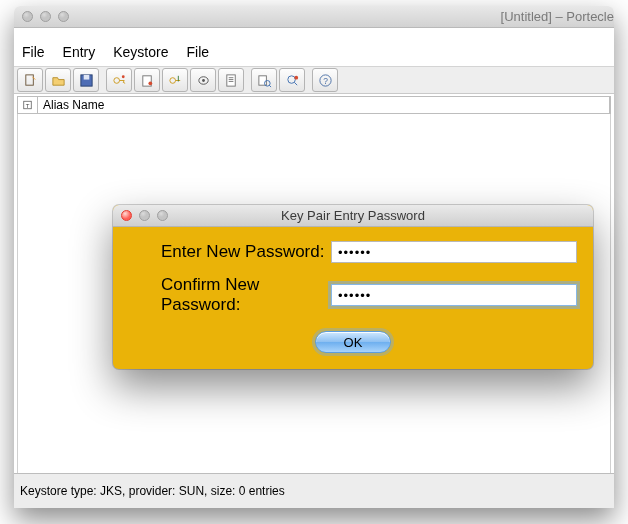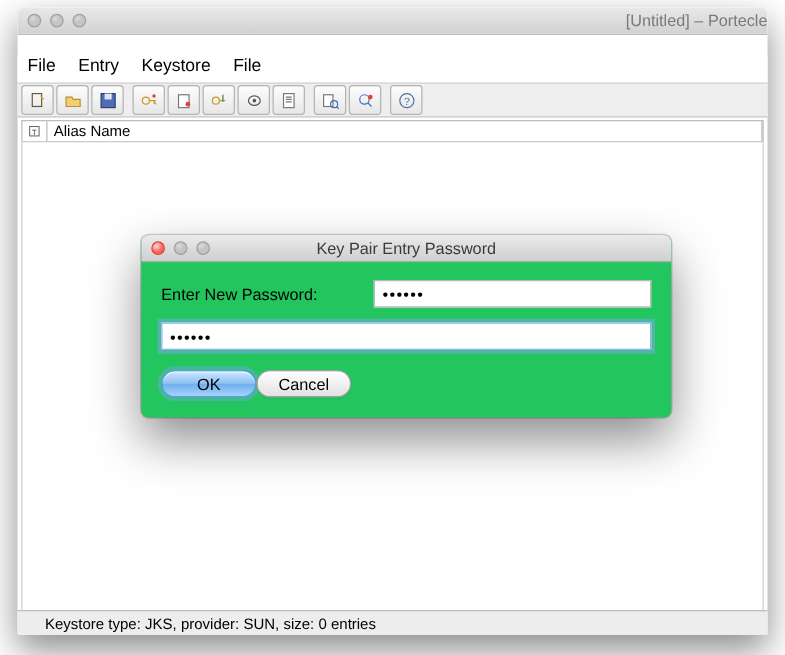--- a/index.html
+++ b/index.html
@@ -98,35 +98,35 @@
   .table-body {
     margin: 0 3px;
     height: 388px;
     background: #fff;
     border: 1px solid #d0d0d0;
     border-top: none;
   }
   .statusbar {
     position: absolute;
     left: 0; right: 0; bottom: 0;
-    height: 20px;
+    height: 35px;
     border-top: 1px solid #bdbdbd;
     background: #ededed;
     font-size: 12px;
-    padding: 2px 22px;
+    padding: 2px 6px;
     display: flex; align-items: center;
   }
 
   
   .dialog {
     position: absolute;
     left: 113px;
-    top: 188px;
-    width: 424px;
-    background: #22c55e;
+    top: 205px;
+    width: 480px;
+    background: #eab308;
     border-radius: 6px;
     box-shadow: 0 18px 40px rgba(0,0,0,0.45), 0 0 0 1px rgba(0,0,0,0.18);
   }
   .dlg-titlebar {
     height: 22px;
     background: linear-gradient(#eaeaea, #cfcfcf);
     border-top-left-radius: 6px;
     border-top-right-radius: 6px;
     border-bottom: 1px solid #b5b5b5;
     display: flex; align-items: center;
@@ -141,40 +141,42 @@
   .dlg-body {
     padding: 14px 16px 16px 16px;
   }
   .form-row {
     display: flex;
     align-items: center;
     margin-bottom: 12px;
   }
   .form-row label {
     width: 170px;
-    font-size: 13px;
+    font-size: 17px;
+    margin-left: 32px;
   }
   .form-row input {
     flex: 1;
     height: 22px;
     border: 1px solid #b8b8b8;
     background: #fff;
     padding: 2px 6px;
     font-family: inherit;
     font-size: 13px;
     letter-spacing: 1px;
   }
   .form-row input.focus {
     outline: none;
     border-color: #86b7e8;
     box-shadow: 0 0 0 3px rgba(120,170,230,0.55);
   }
   .btn-row {
     display: flex;
-    justify-content: flex-start;
+    justify-content: center;
+    gap: 14px;
     margin-top: 16px;
   }
   .aqua-btn {
     min-width: 76px;
     height: 22px;
     border-radius: 11px;
     border: 1px solid #9e9e9e;
     background: linear-gradient(#ffffff, #e2e2e2);
     font-size: 13px;
     display:flex; align-items:center; justify-content:center;
@@ -307,20 +309,20 @@
       <div class="tl"></div>
     </div>
     <div class="title">Key Pair Entry Password</div>
   </div>
   <div class="dlg-body">
     <div class="form-row">
       <label>Enter New Password:</label>
       <input type="text" value="••••••" style="">
     </div>
     <div class="form-row">
+      <label>Confirm New Password:</label>
       <input type="text" class="focus" value="••••••" style="">
     </div>
     <div class="btn-row">
       <div class="aqua-btn default">OK</div>
-      <div class="aqua-btn">Cancel</div>
     </div>
   </div>
 </div>
 
 </body></html>

